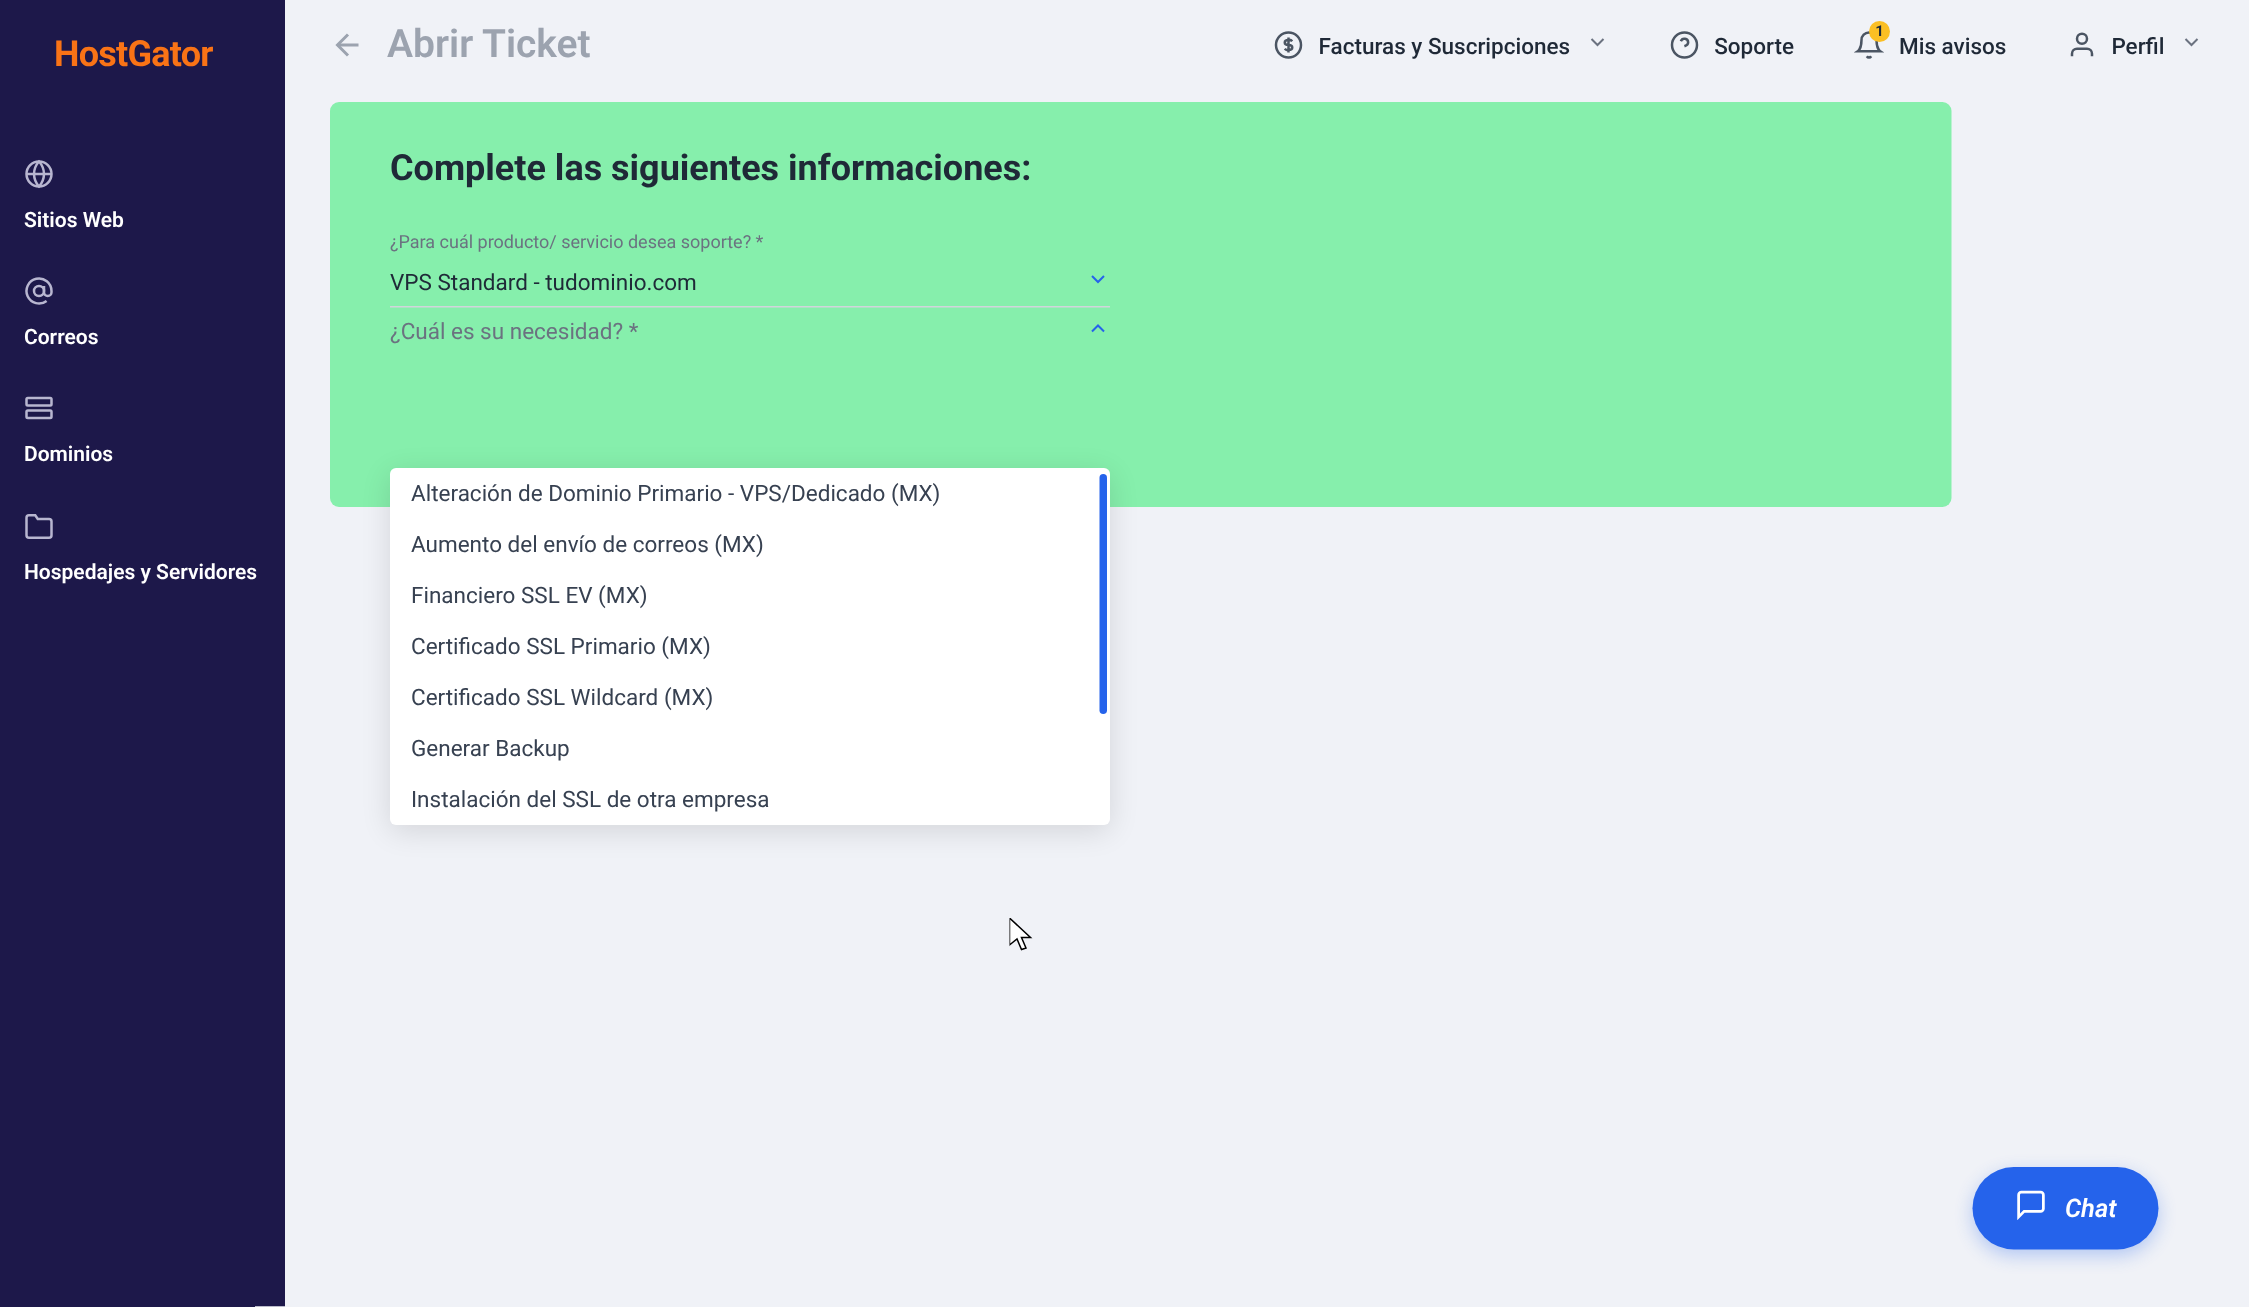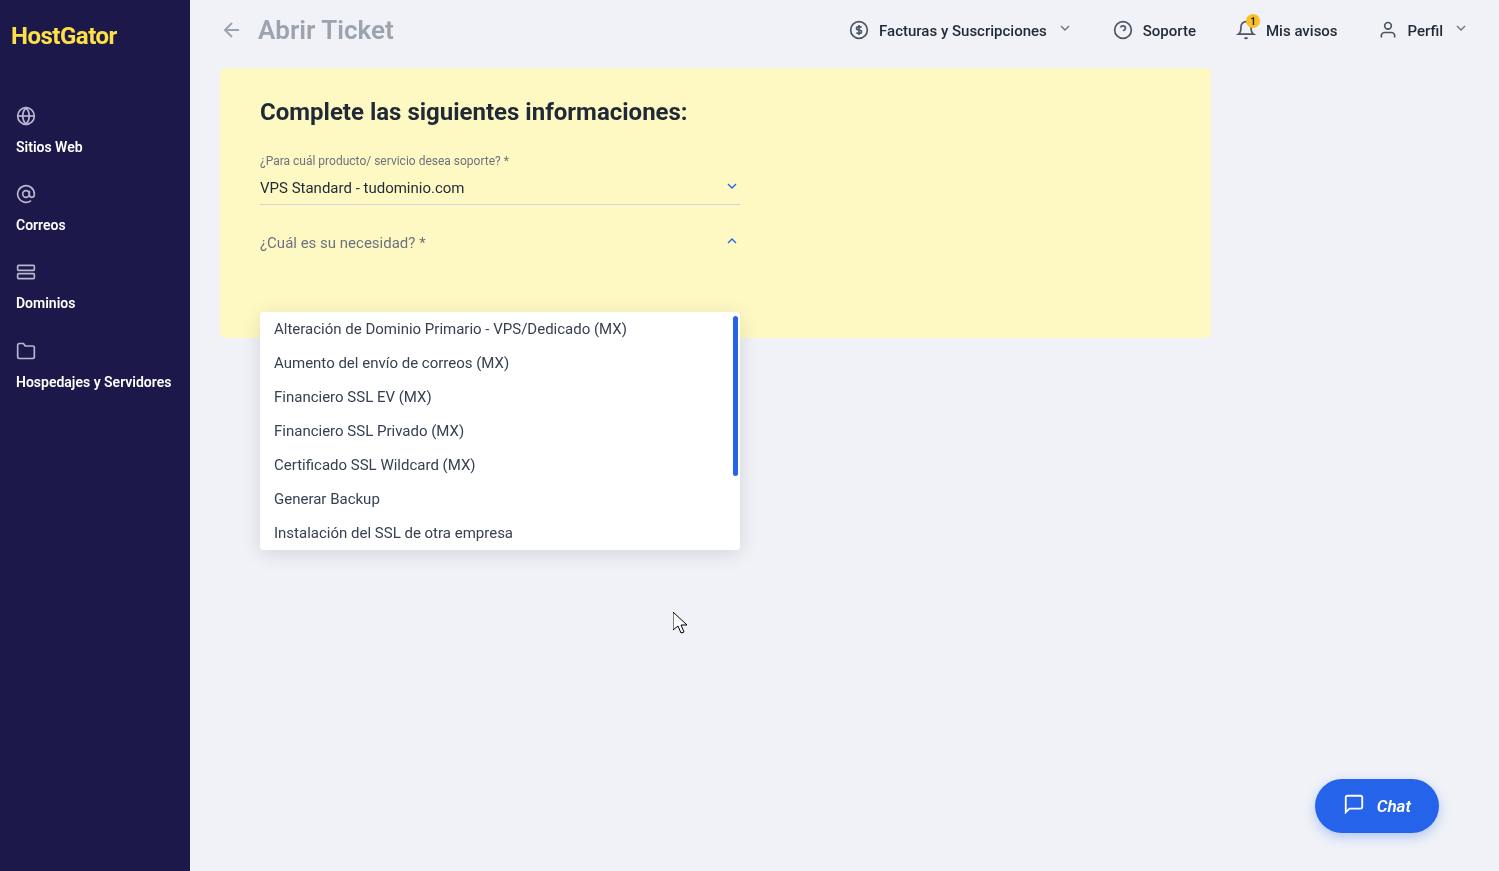--- a/index.html
+++ b/index.html
@@ -21,24 +21,24 @@
       position: absolute;
       left: 0;
       top: 0;
       width: 190px;
       height: 871px;
       background: #1d184a;
       padding: 0;
     }
     
     .logo {
-      color: #fde047;
+      color: #f97316;
       font-size: 24px;
       font-weight: 700;
-      padding: 22px 11px;
+      padding: 22px 36px;
       letter-spacing: -0.5px;
     }
     
     .sidebar-nav {
       padding: 20px 0;
     }
     
     .sidebar-item {
       display: flex;
       align-items: flex-start;
@@ -143,40 +143,39 @@
       border-radius: 50%;
       display: flex;
       align-items: center;
       justify-content: center;
     }
     
     .main-content {
       position: absolute;
       left: 220px;
       top: 68px;
-      width: 991px;
-      background: #fef9c3;
+      width: 1081px;
+      background: #86efac;
       border-radius: 6px;
       padding: 30px 0 30px 0;
       min-height: 270px;
     }
     
     .content-inner {
       padding: 0 40px;
     }
     
     .section-title {
       color: #1f2937;
       font-size: 24px;
       font-weight: 700;
       margin-bottom: 28px;
     }
     
     .form-group {
-      margin-bottom: 22px;
       max-width: 480px;
     }
     
     .form-label {
       color: #6b7280;
       font-size: 12px;
       font-weight: 400;
       margin-bottom: 4px;
       display: block;
     }
@@ -454,21 +453,21 @@
       </div>
     </div>
 
   </div>
 
   <div class="dropdown-menu">
     <div class="dropdown-inner">
       <div class="dropdown-item">Alteración de Dominio Primario - VPS/Dedicado (MX)</div>
       <div class="dropdown-item">Aumento del envío de correos (MX)</div>
       <div class="dropdown-item">Financiero SSL EV (MX)</div>
-      <div class="dropdown-item">Financiero SSL Privado (MX)</div>
+      <div class="dropdown-item">Certificado SSL Primario (MX)</div>
       <div class="dropdown-item">Certificado SSL Wildcard (MX)</div>
       <div class="dropdown-item">Generar Backup</div>
       <div class="dropdown-item">Instalación del SSL de otra empresa</div>
     </div>
     <div class="dropdown-scrollbar"></div>
   </div>
 
 </div>
 
 <div class="chat-button">

